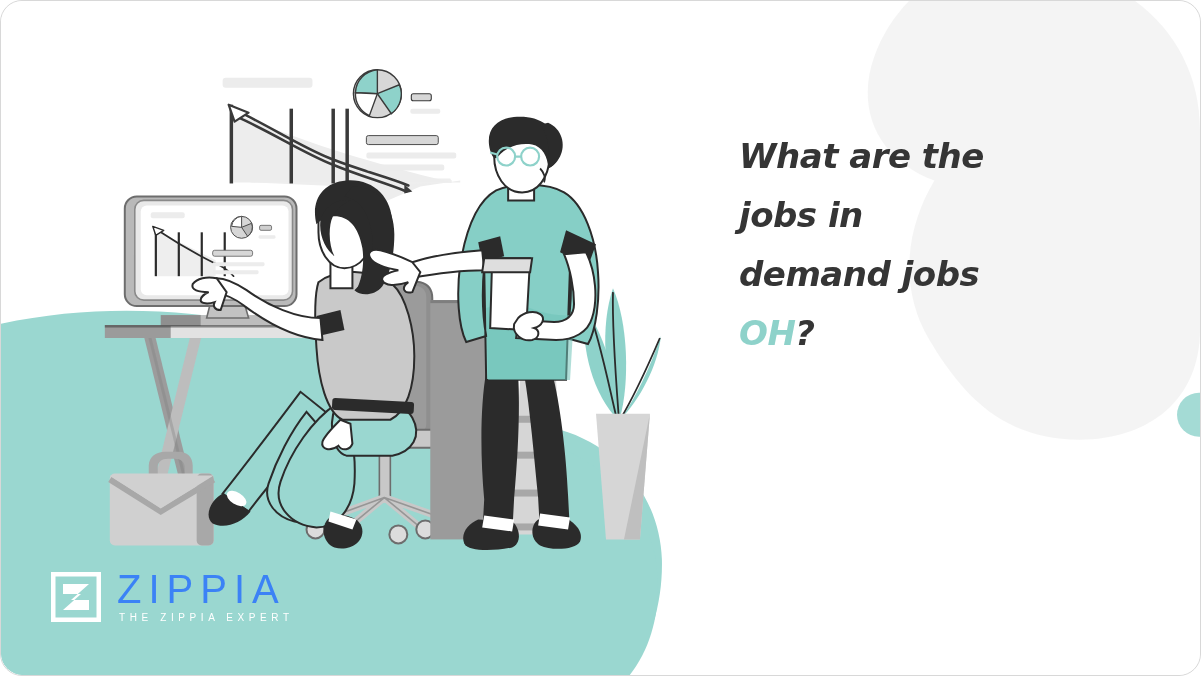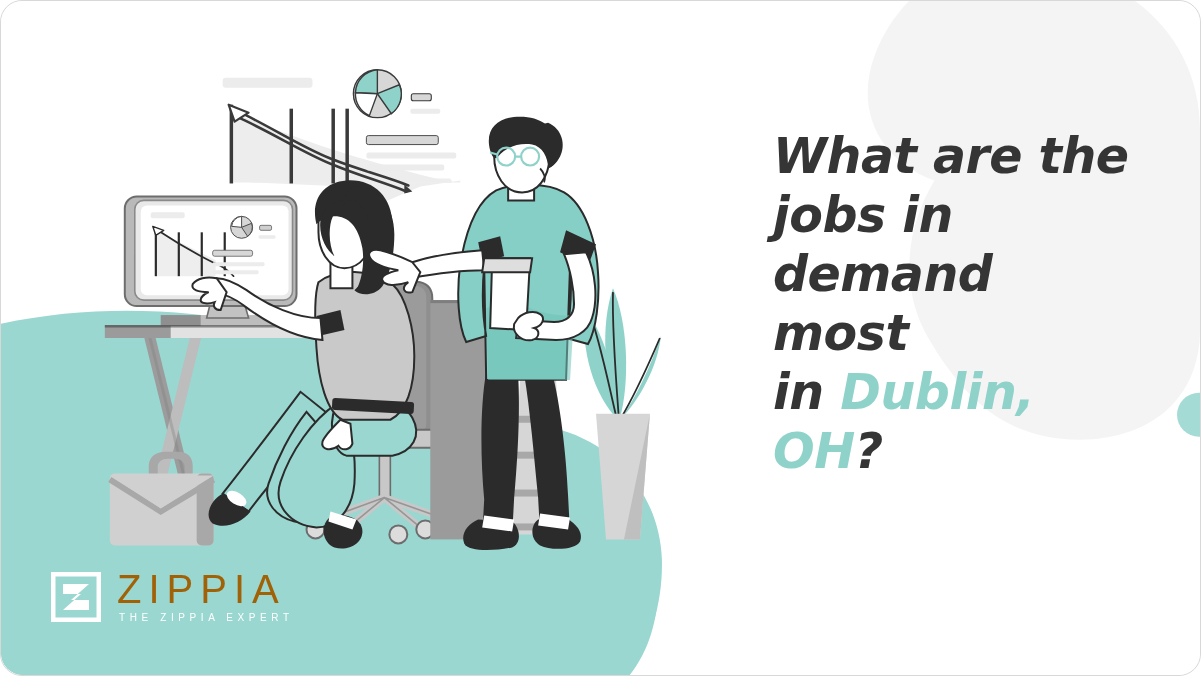--- a/index.html
+++ b/index.html
@@ -20,26 +20,25 @@
 
   
   #headline{
     position:absolute;
     left:738px;
     top:126px;
     width:360px;
     font-family:"DejaVu Sans", sans-serif;
     font-style:italic;
     font-weight:bold;
-    font-size:49px;
+    font-size:34px;
     line-height:59px;
     letter-spacing:-0.5px;
     color:#353535;
     z-index:6;
-    margin-left:34px;
   }
   #headline .accent{color:#8ed2ca;}
 
   
   #logo{
     position:absolute;
     left:50px;
     top:568px;
     display:flex;
     align-items:center;
@@ -47,21 +46,21 @@
     z-index:7;
   }
   #logo .mark{width:50px;height:50px;flex:0 0 auto;}
   #logo .word{display:flex;flex-direction:column;}
   #logo .zippia{
     font-family:"Liberation Sans", sans-serif;
     font-weight:400;
     font-size:40px;
     line-height:40px;
     letter-spacing:7px;
-    color:#a16207;
+    color:#3b82f6;
   }
   #logo .tagline{
     font-family:"Liberation Sans", sans-serif;
     font-size:10px;
     line-height:14px;
     letter-spacing:4.6px;
     color:#ffffff;
     margin-top:2px;
     margin-left:2px;
   }
@@ -334,22 +333,21 @@
           <path d="M540 168 C544 172 546 178 544 182" stroke="#2b2b2b" stroke-width="1.8" fill="none"></path>
         </g>
 
       </g>
     </svg>
   </div>
 
   <div id="headline">
     <div>What are the</div>
     <div>jobs in</div>
-    <div>demand most</div>
-    <div><span>in </span><span class="accent">Dublin,</span></div>
+    <div>demand jobs</div>
     <div><span class="accent">OH</span><span>?</span></div>
   </div>
 
   <div id="logo">
     <span class="mark">
       <svg viewBox="0 0 50 50" xmlns="http://www.w3.org/2000/svg">
         <path d="M3 3 H47 V13 H13 V22 H37 V29 H13 V37 H47 V47 H3 Z" fill="#ffffff" opacity="0"></path>
 
         <path d="M2 2 H48 V48 H2 Z" fill="none" stroke="#ffffff" stroke-width="5"></path>
 

